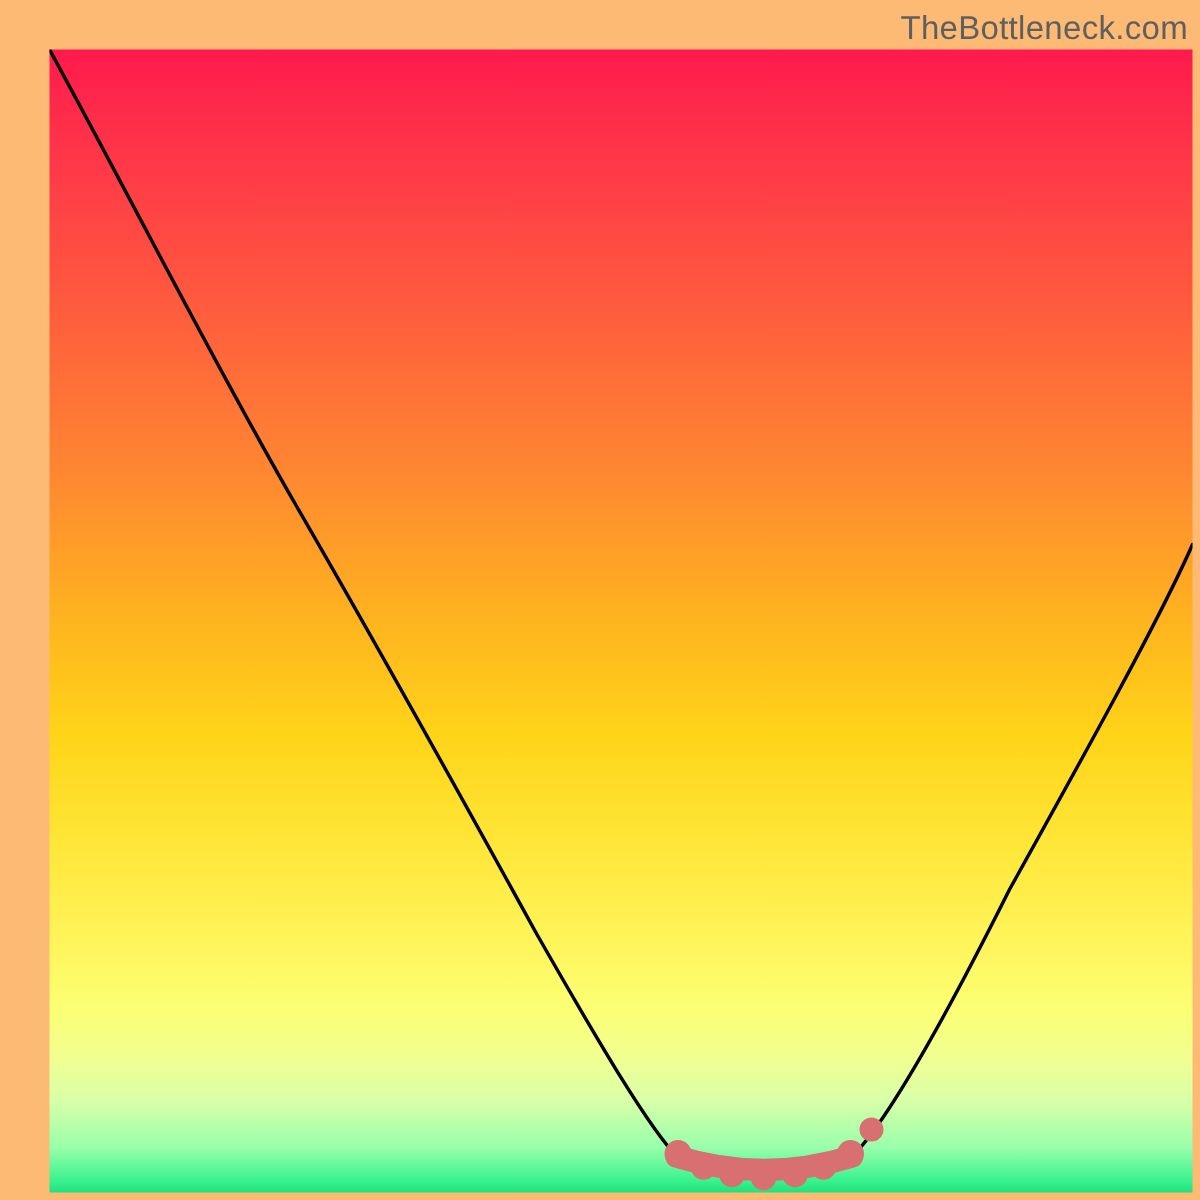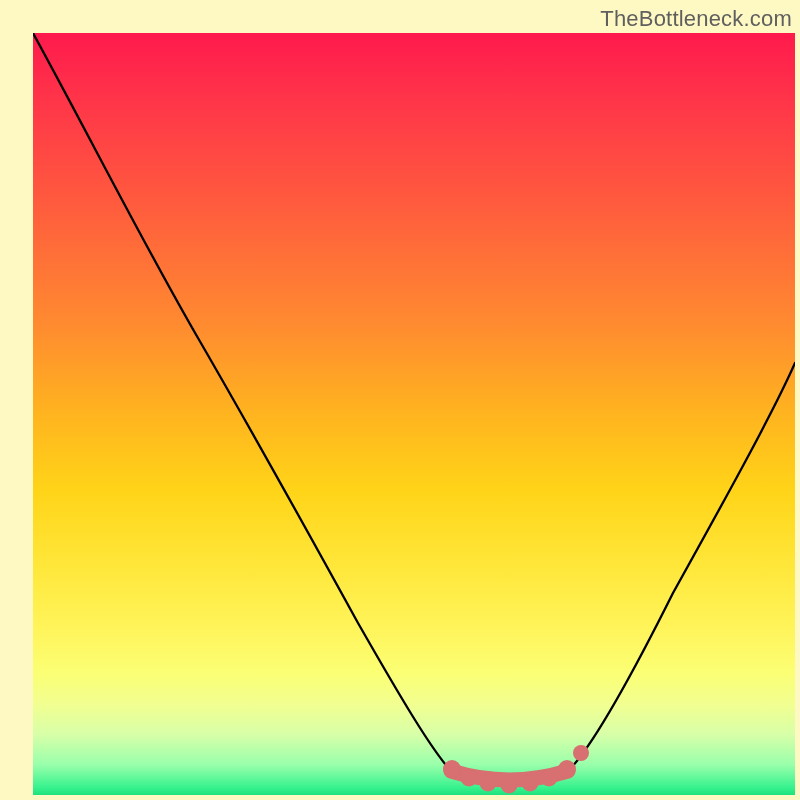--- a/index.html
+++ b/index.html
@@ -10,21 +10,21 @@
     background: #000;
     overflow: hidden;
     font-family: Arial, Helvetica, sans-serif;
   }
   .frame {
     position: absolute;
     top: 0;
     left: 0;
     width: 800px;
     height: 800px;
-    background: #fef9c3;
+    background: #fdba74;
   }
   .plot-area {
     position: absolute;
     top: 33px;
     left: 33px;
     width: 762px;
     height: 762px;
     background: linear-gradient(
       to bottom,
       #ff1a4d 0%,

